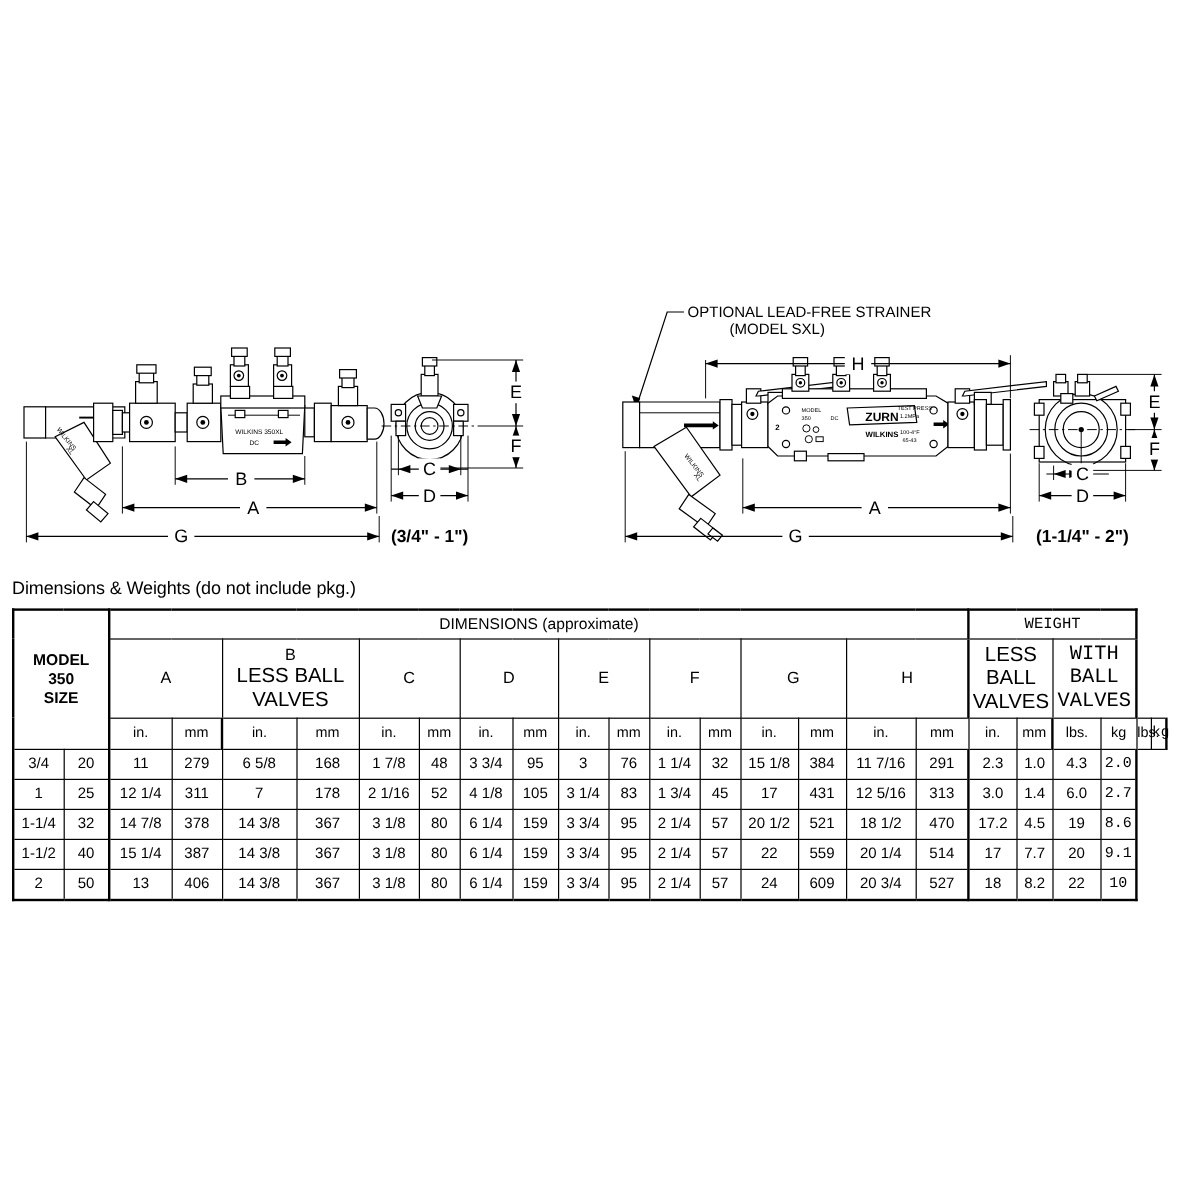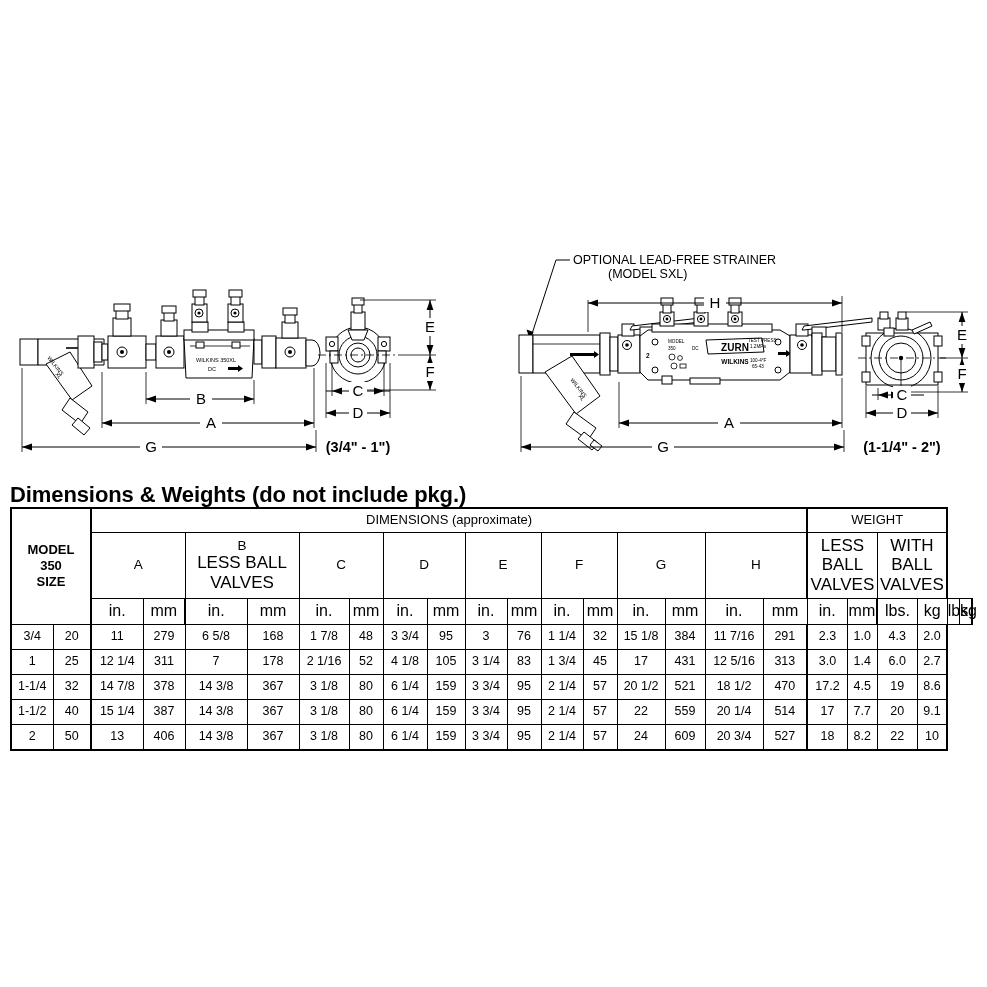--- a/index.html
+++ b/index.html
@@ -68,22 +68,22 @@
   .ln-thin { stroke: #000; fill: none; stroke-width: 0.8; }
   .ln-thick { stroke: #000; fill: none; stroke-width: 1.6; }
   .fillw { fill: #ffffff; stroke: #000; stroke-width: 1; }
   .fillk { fill: #000000; stroke: none; }
 
   
   #section-title {
     position: absolute;
     left: 10px;
     top: 482px;
-    font-size: 22px;
-    font-weight: bold;
+    font-size: 15px;
+    font-weight: normal;
     letter-spacing: -0.1px;
     white-space: nowrap;
   }
 
   
   #table-wrap {
     position: absolute;
     left: 10px;
     top: 507px;
     width: 963px;
@@ -110,34 +110,34 @@
   table.dims .collabel {
     font-size: 13.5px;
     height: 66px;
   }
   table.dims .collabel .sub {
     font-size: 17px;
     display: block;
     line-height: 1.15;
   }
   table.dims .unitrow td {
-    font-size: 16px;
+    font-size: 12px;
     height: 25px;
   }
   table.dims .datarow td {
     font-size: 12.5px;
     height: 24px;
   }
   table.dims .modelcell {
     font-size: 13px;
     font-weight: bold;
     line-height: 1.25;
   }
   table.dims .outer-l { border-left-width: 2px; }
-  table.dims .outer-r { border-right-width: 2px; }
+  table.dims .outer-r { border-right-width: 2px; font-family: Liberation Mono, monospace; }
   table.dims .outer-t { border-top-width: 2px; }
   table.dims .outer-b { border-bottom-width: 2px; }
   table.dims .sep-r { border-right-width: 2px; }
 </style>
 </head>
 <body>
 
 <div id="drawings">
 <svg width="987" height="478" viewBox="0 0 987 478" xmlns="http://www.w3.org/2000/svg">
 

